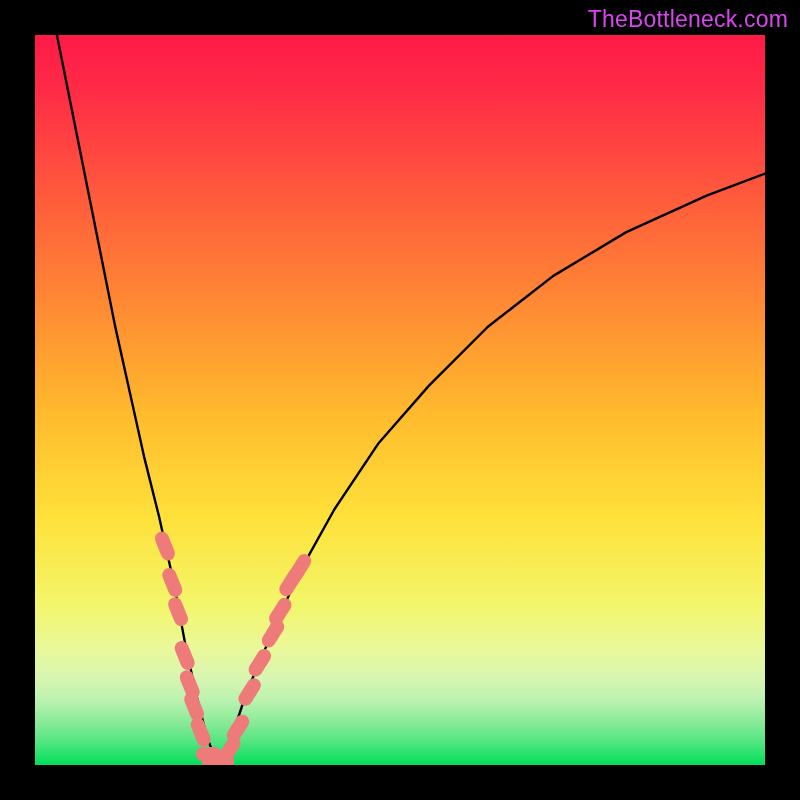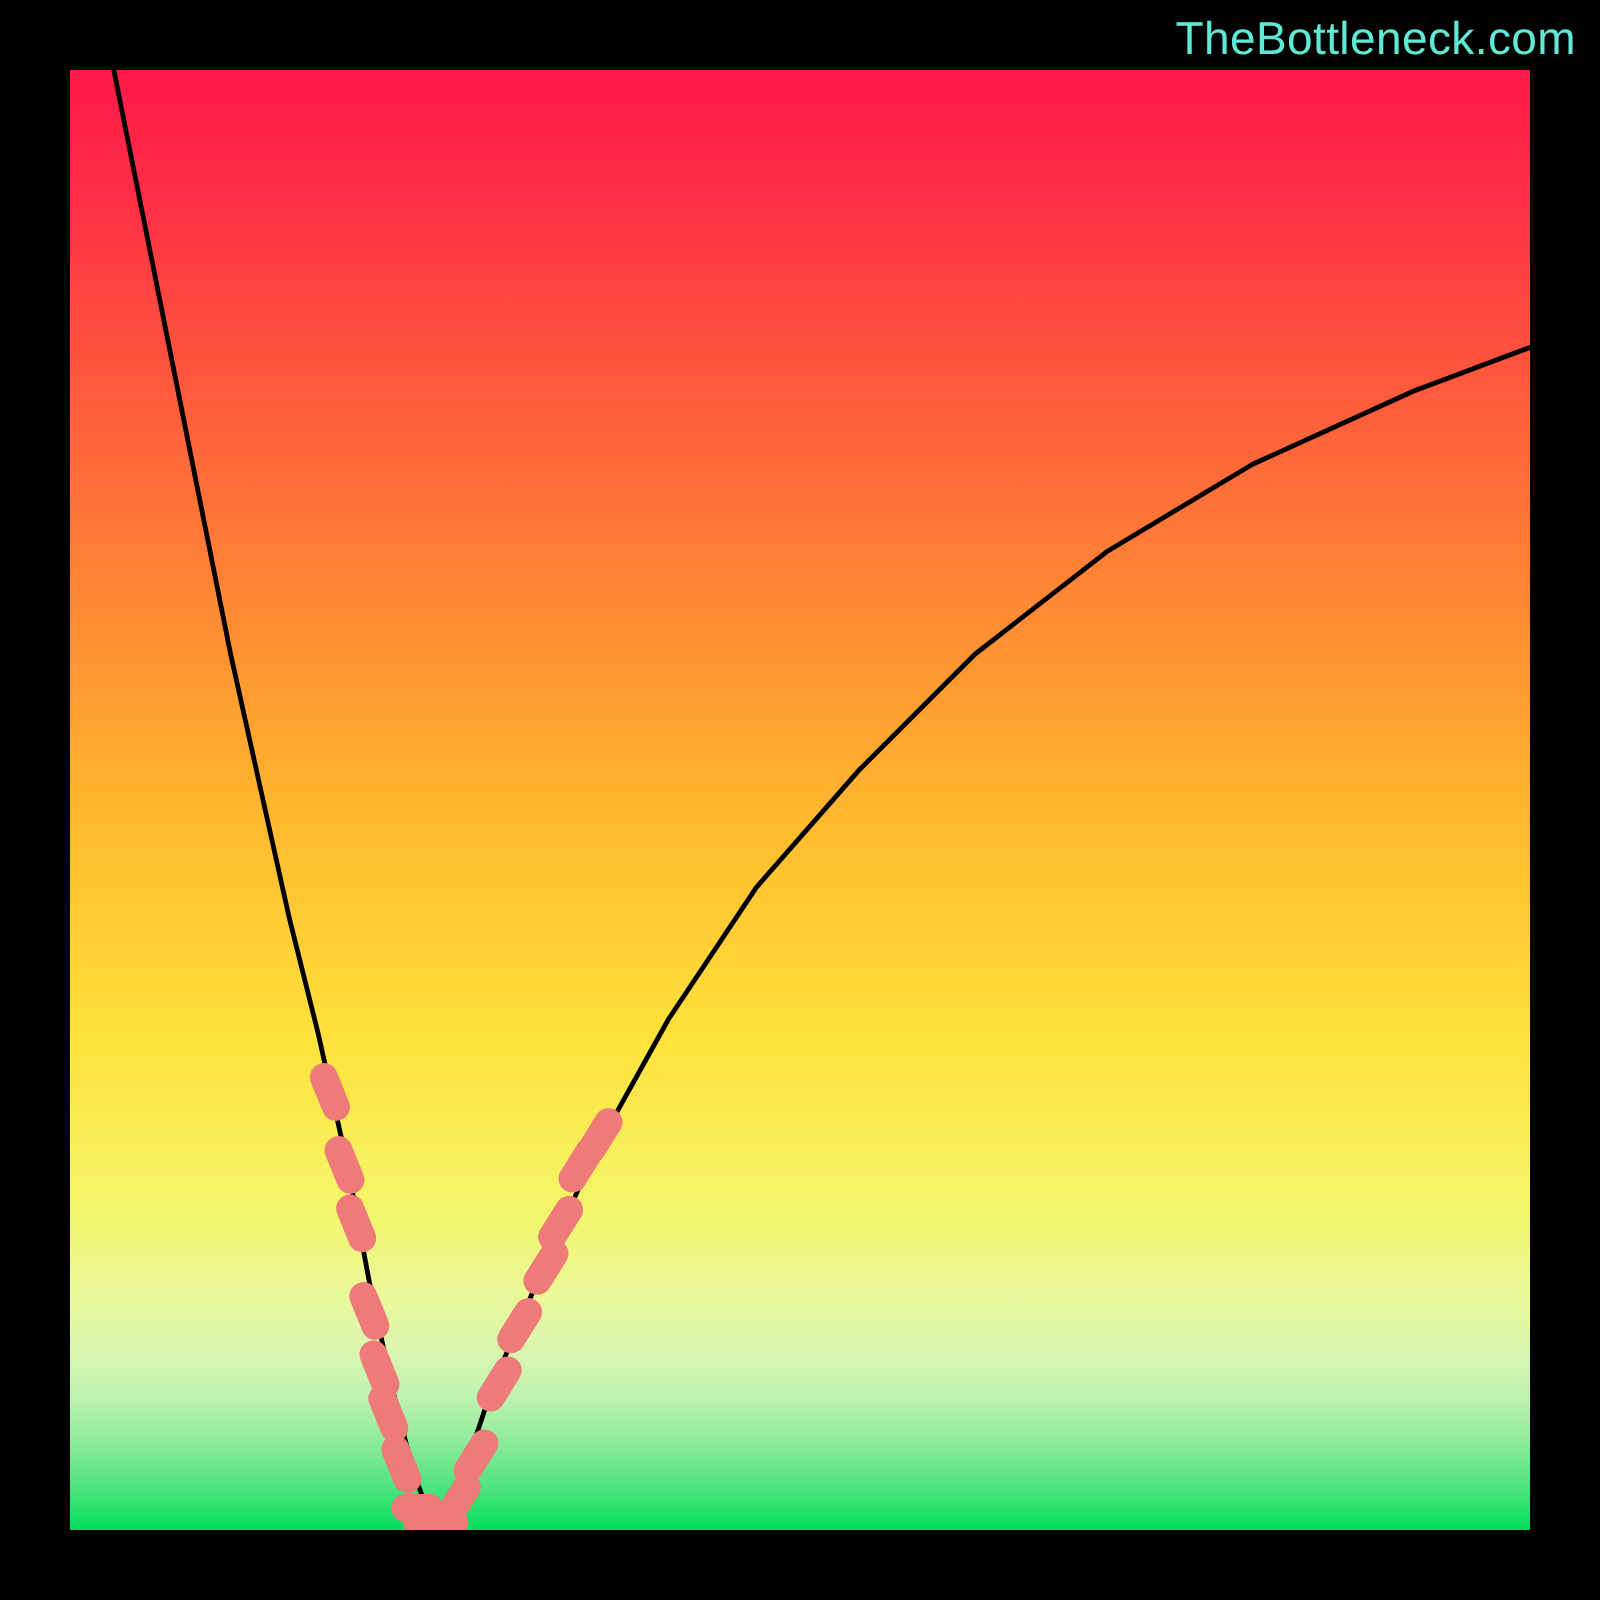--- a/index.html
+++ b/index.html
@@ -27,21 +27,21 @@
     height: 730px;
     overflow: hidden;
   }
   .plot-area svg {
     display: block;
   }
   .watermark {
     position: absolute;
     top: 6px;
     right: 12px;
-    color: #5eead4;
+    color: #d946ef;
     font-size: 23px;
     letter-spacing: 0.2px;
     user-select: none;
   }
 </style>
 </head>
 <body>
 
 <div class="frame">
 

